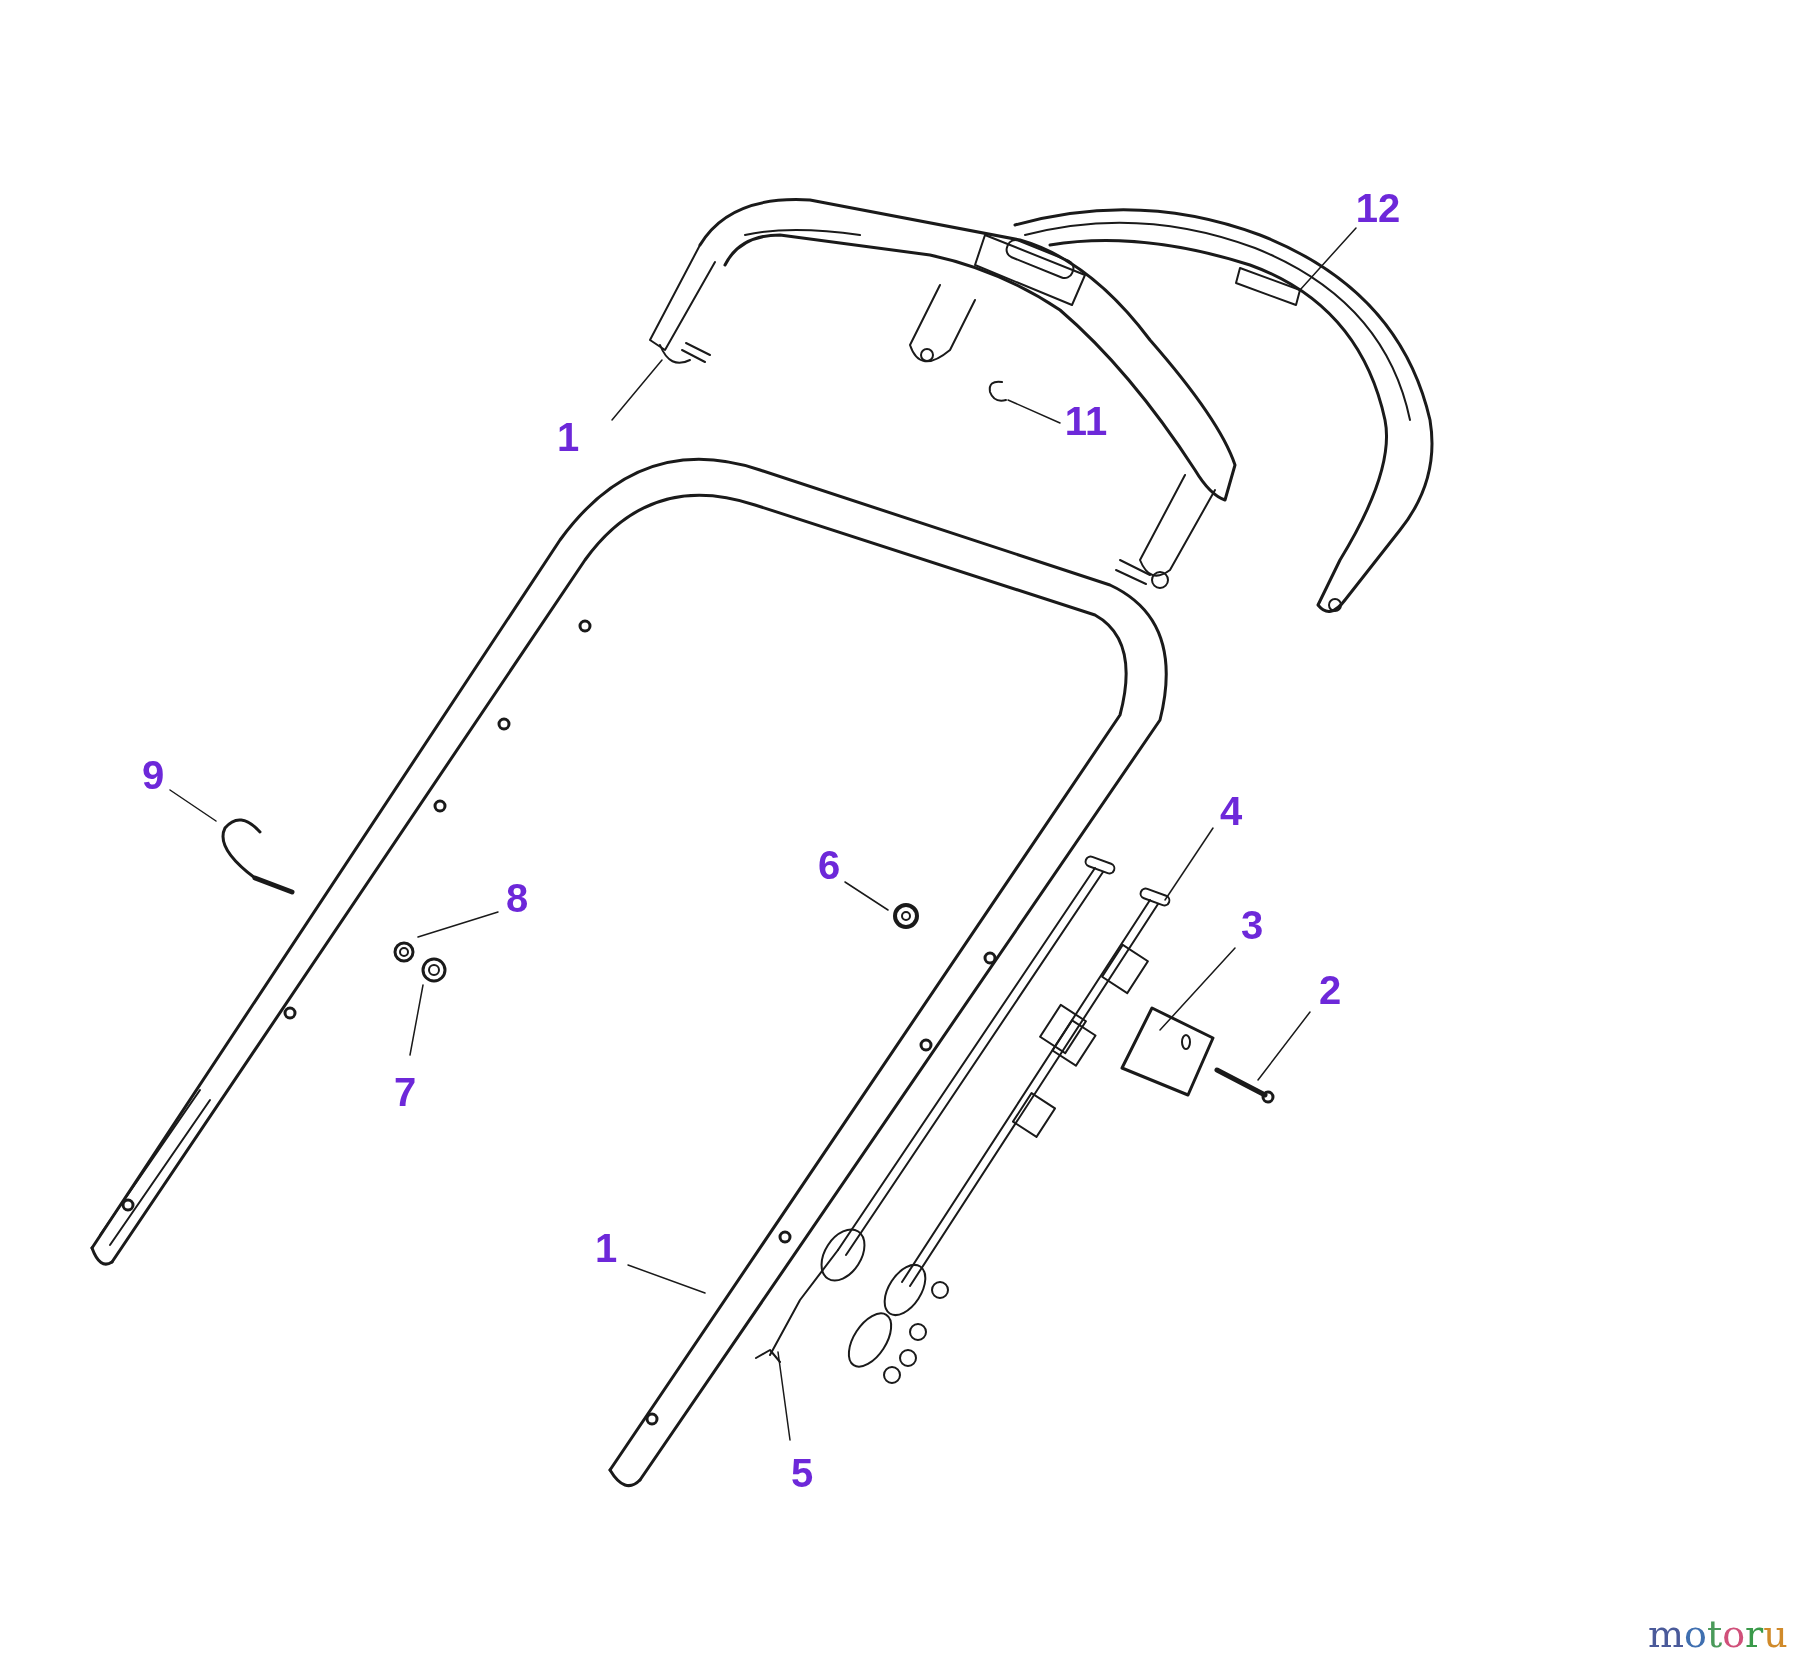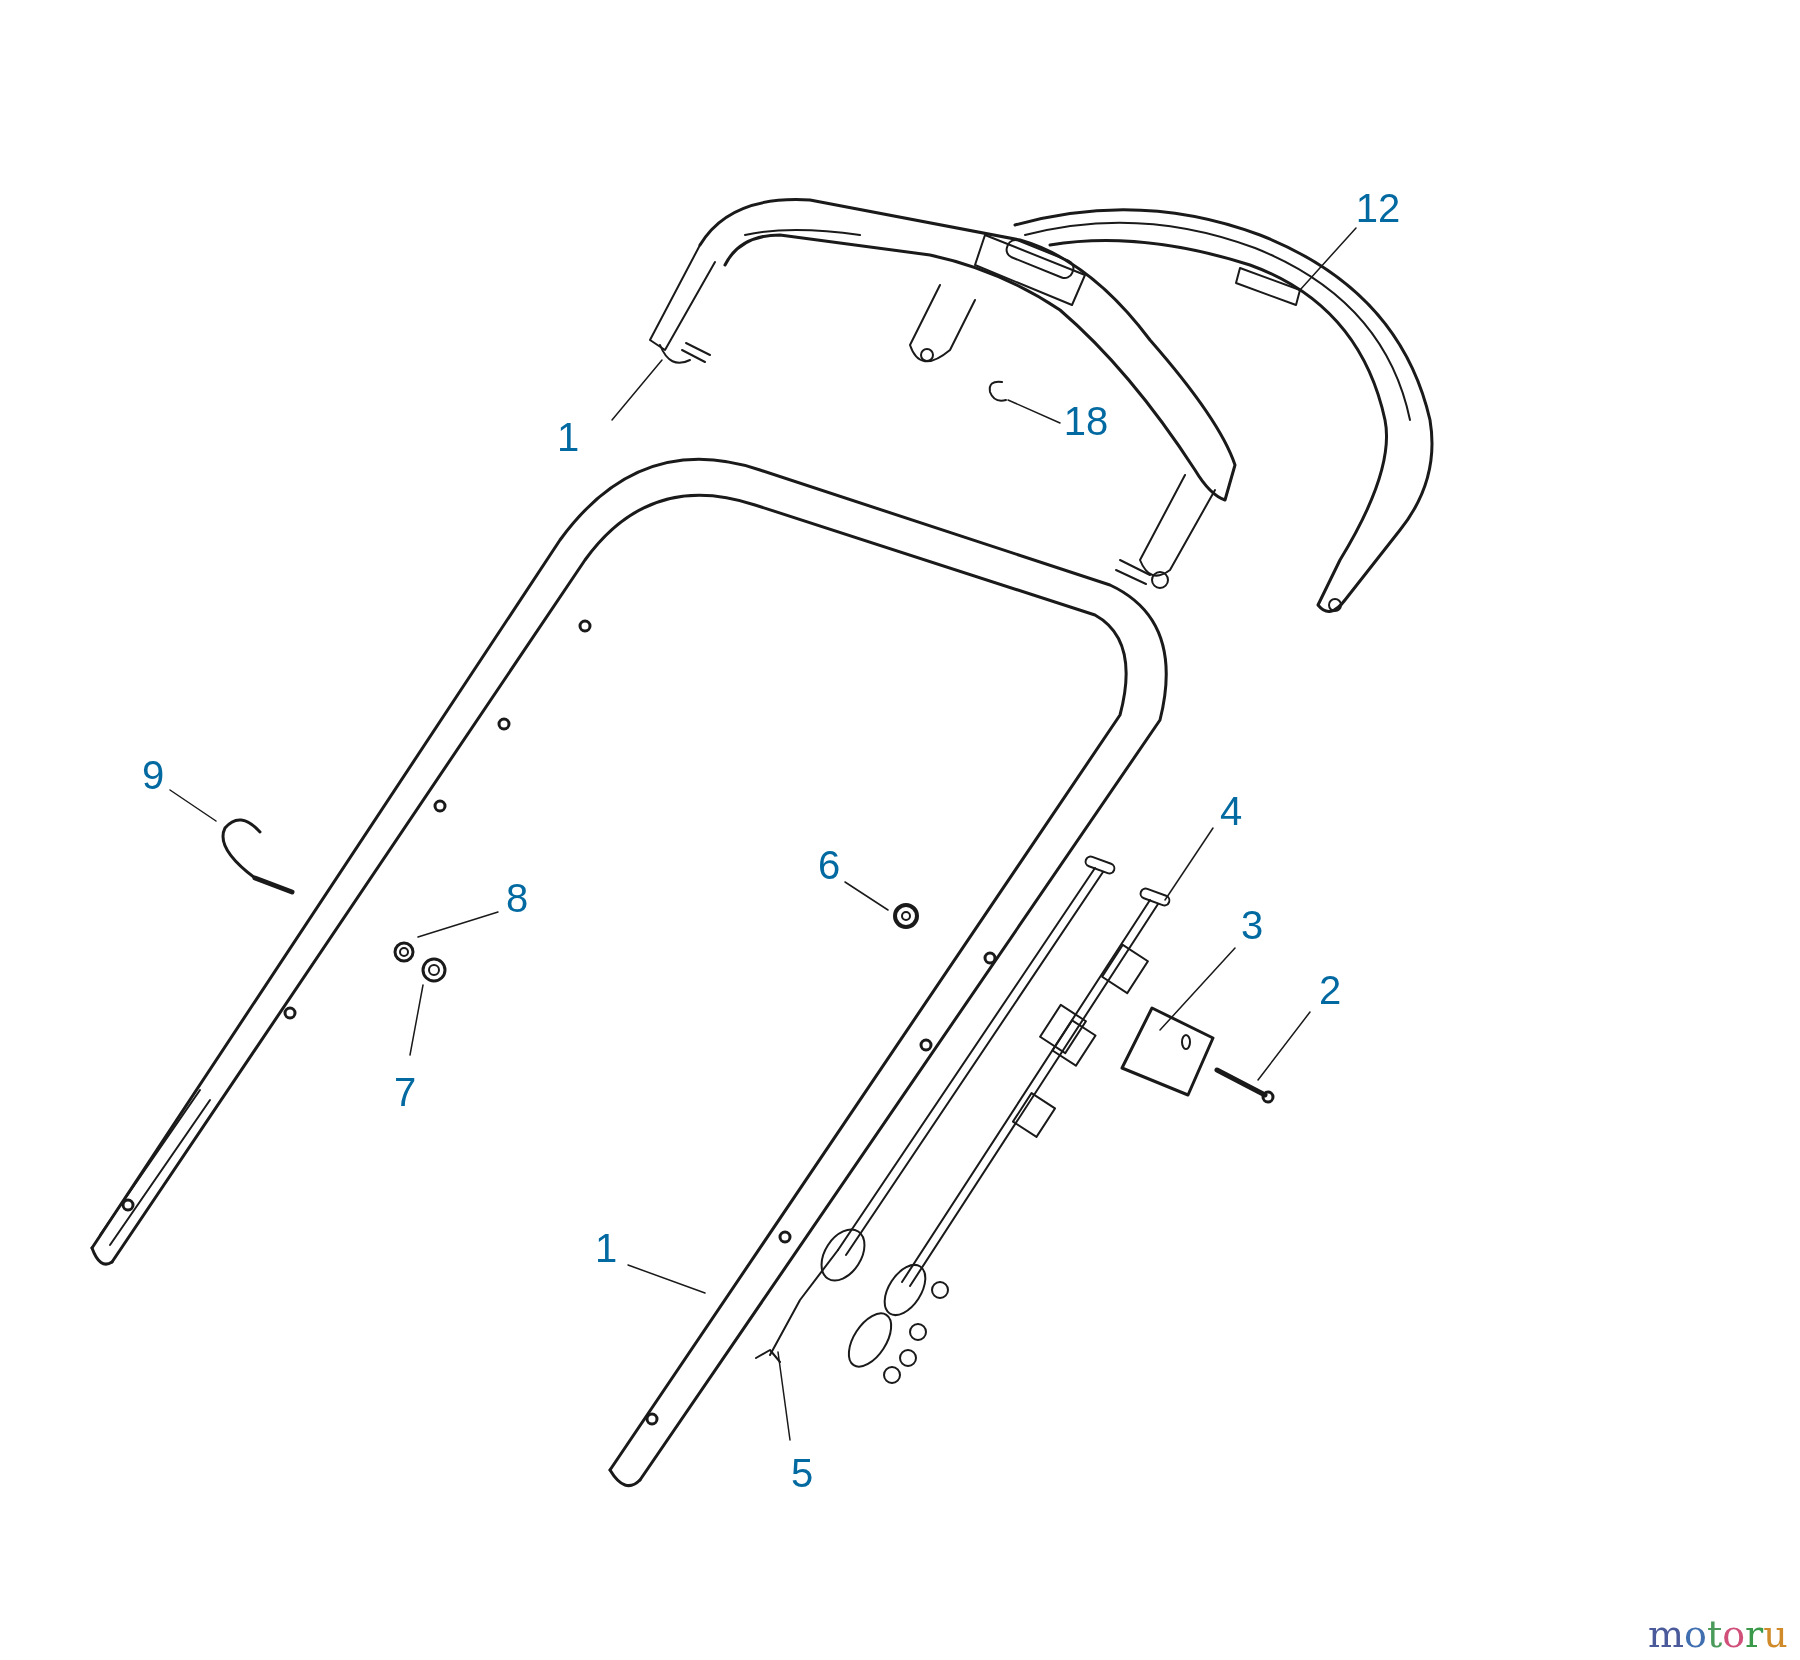--- a/index.html
+++ b/index.html
@@ -1,20 +1,20 @@
 <!DOCTYPE html>
 <html><head>
 <meta charset="utf-8">
 <style>
   html, body { margin: 0; padding: 0; background: #ffffff; }
   body { width: 1800px; height: 1660px; position: relative; overflow: hidden;
          font-family: "Liberation Sans", sans-serif; }
   #canvas { position: absolute; left: 0; top: 0; width: 1800px; height: 1660px; }
   .callout { position: absolute; font-family: "Liberation Sans", sans-serif;
-             font-weight: normal; font-size: 40px; color: #0369a1; line-height: 1;
+             font-weight: bold; font-size: 40px; color: #6d28d9; line-height: 1;
              transform: translate(-50%, -50%); }
   .brand { position: absolute; left: 1648px; top: 1612px; font-family: "DejaVu Serif", serif;
            font-size: 38px; letter-spacing: 0px; }
   .brand span { display: inline-block; }
 </style>
 </head>
 <body>
 
 <svg id="canvas" viewBox="0 0 1800 1660" xmlns="http://www.w3.org/2000/svg">
   <g fill="none" stroke="#1a1a1a" stroke-width="3" stroke-linecap="round" stroke-linejoin="round">
@@ -131,19 +131,19 @@
     <div class="callout" style="left: 606px; top: 1248px;">1</div>
     <div class="callout" style="left: 1330px; top: 990px;">2</div>
     <div class="callout" style="left: 1252px; top: 925px;">3</div>
     <div class="callout" style="left: 1231px; top: 811px;">4</div>
     <div class="callout" style="left: 802px; top: 1473px;">5</div>
     <div class="callout" style="left: 829px; top: 865px;">6</div>
     <div class="callout" style="left: 405px; top: 1092px;">7</div>
     <div class="callout" style="left: 517px; top: 898px;">8</div>
     <div class="callout" style="left: 153px; top: 775px;">9</div>
     <div class="callout" style="left: 568px; top: 437px;">1</div>
-    <div class="callout" style="left: 1086px; top: 421px;">18</div>
+    <div class="callout" style="left: 1086px; top: 421px;">11</div>
     <div class="callout" style="left: 1378px; top: 208px;">12</div>
   </div>
 
 <div class="brand">
   <span id="brand-letters"><span style="color: rgb(74, 90, 154);">m</span><span style="color: rgb(63, 111, 176);">o</span><span style="color: rgb(74, 154, 90);">t</span><span style="color: rgb(208, 80, 122);">o</span><span style="color: rgb(58, 154, 74);">r</span><span style="color: rgb(208, 138, 42);">u</span><span style="color: rgb(224, 168, 42);">f</span></span>
 </div>
 
 </body></html>

